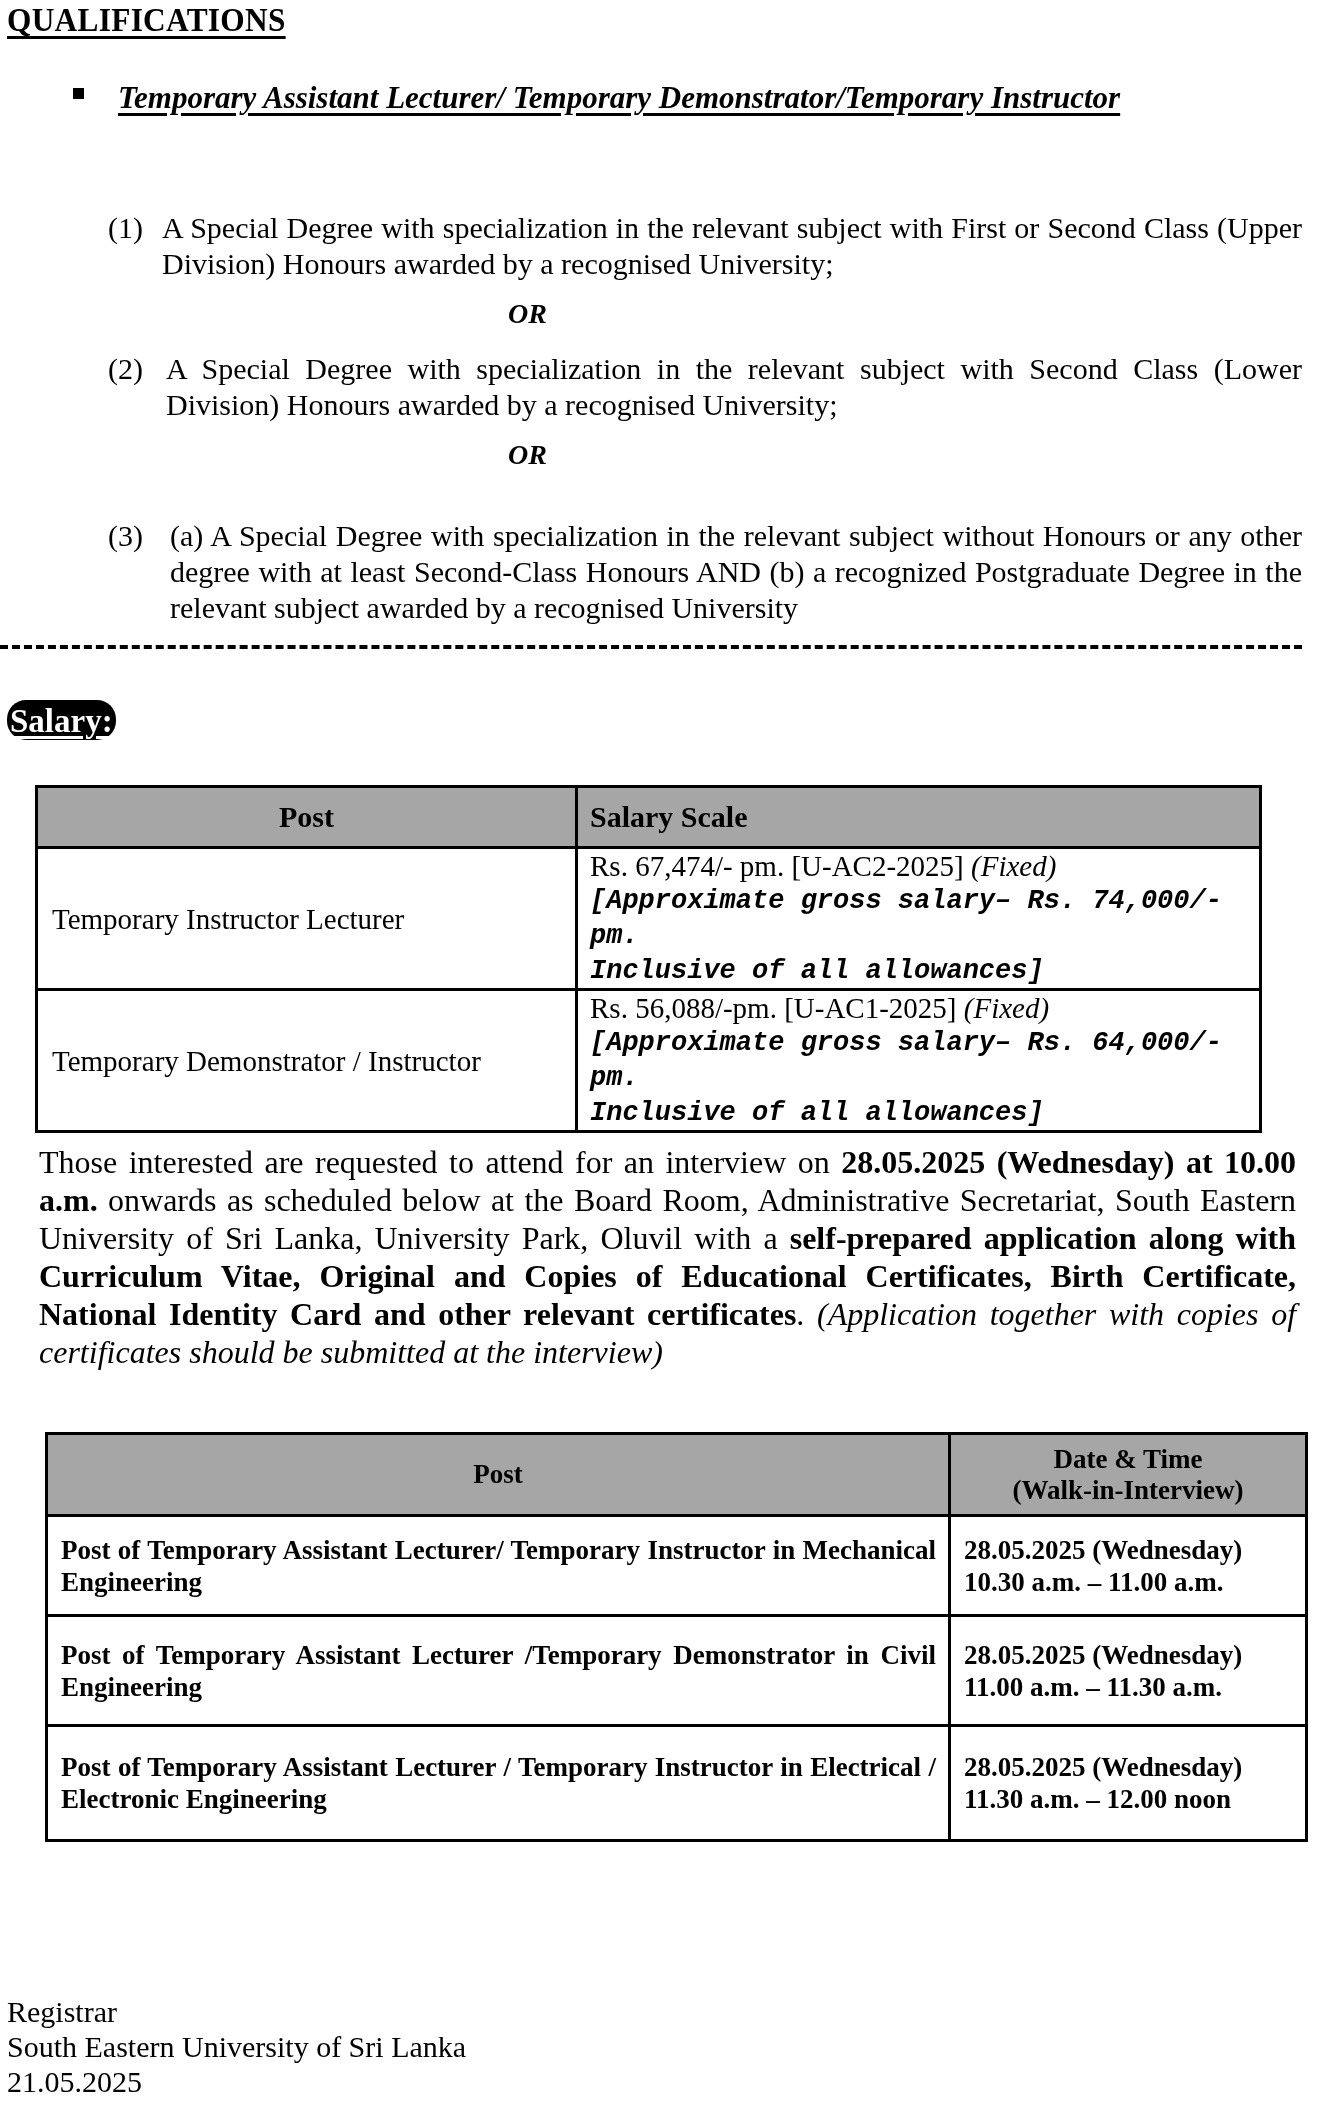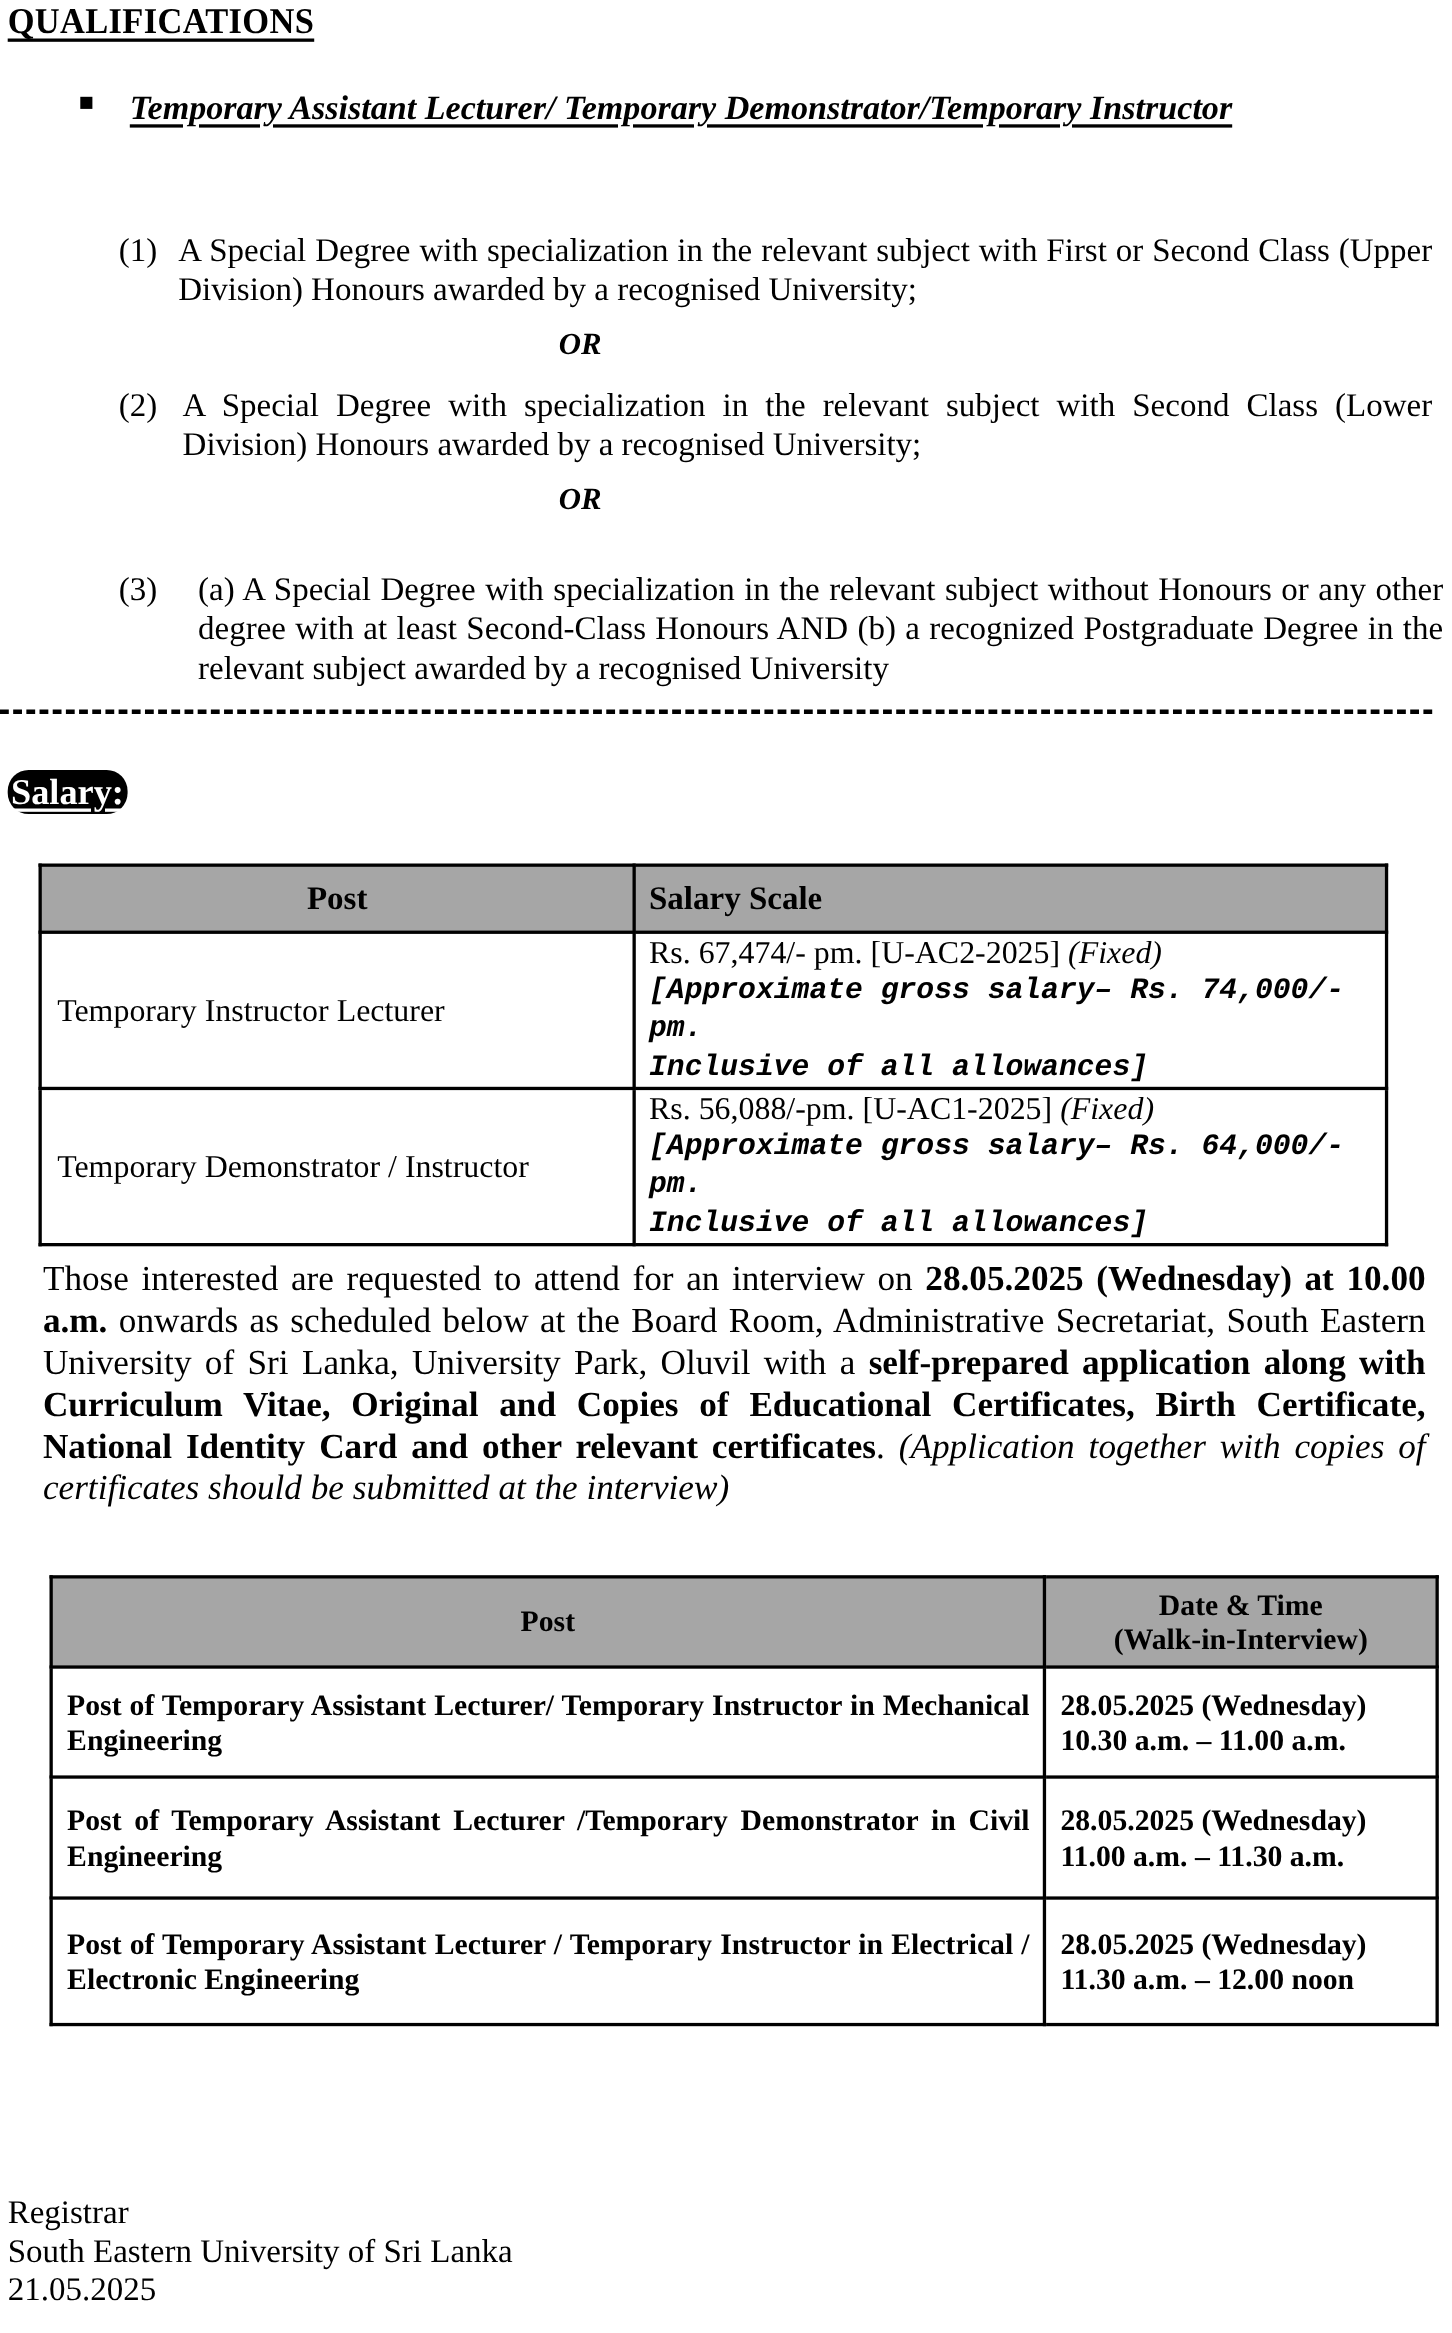--- a/index.html
+++ b/index.html
@@ -53,21 +53,21 @@
 <div class="abs or" style="left:508px;top:298px;">OR</div>
 
 <div class="abs item" style="left:0;top:0;width:1320px;">
   <span class="num" style="left:108px;top:351px;">(2)</span>
   <span class="itxt" style="left:166px;top:351px;width:1136px;"><span>A Special Degree with specialization in the relevant subject with Second Class (Lower Division) Honours awarded by a recognised University;</span></span>
 </div>
 <div class="abs or" style="left:508px;top:439px;">OR</div>
 
 <div class="abs item" style="left:0;top:0;width:1320px;">
   <span class="num" style="left:108px;top:518px;">(3)</span>
-  <span class="itxt" style="left:180px;top:518px;width:1132px;"><span>(a) A Special Degree with specialization in the relevant subject without Honours or any other degree with at least Second-Class Honours AND (b) a recognized Postgraduate Degree in the relevant subject awarded by a recognised University</span></span>
+  <span class="itxt" style="left:170px;top:518px;width:1132px;"><span>(a) A Special Degree with specialization in the relevant subject without Honours or any other degree with at least Second-Class Honours AND (b) a recognized Postgraduate Degree in the relevant subject awarded by a recognised University</span></span>
 </div>
 
 <div class="abs dash"></div>
 
 <div class="abs salary-h"><span>Salary:</span></div>
 
 <table class="sal">
   <tbody>
       <tr>
     <th class="c1">Post</th>

